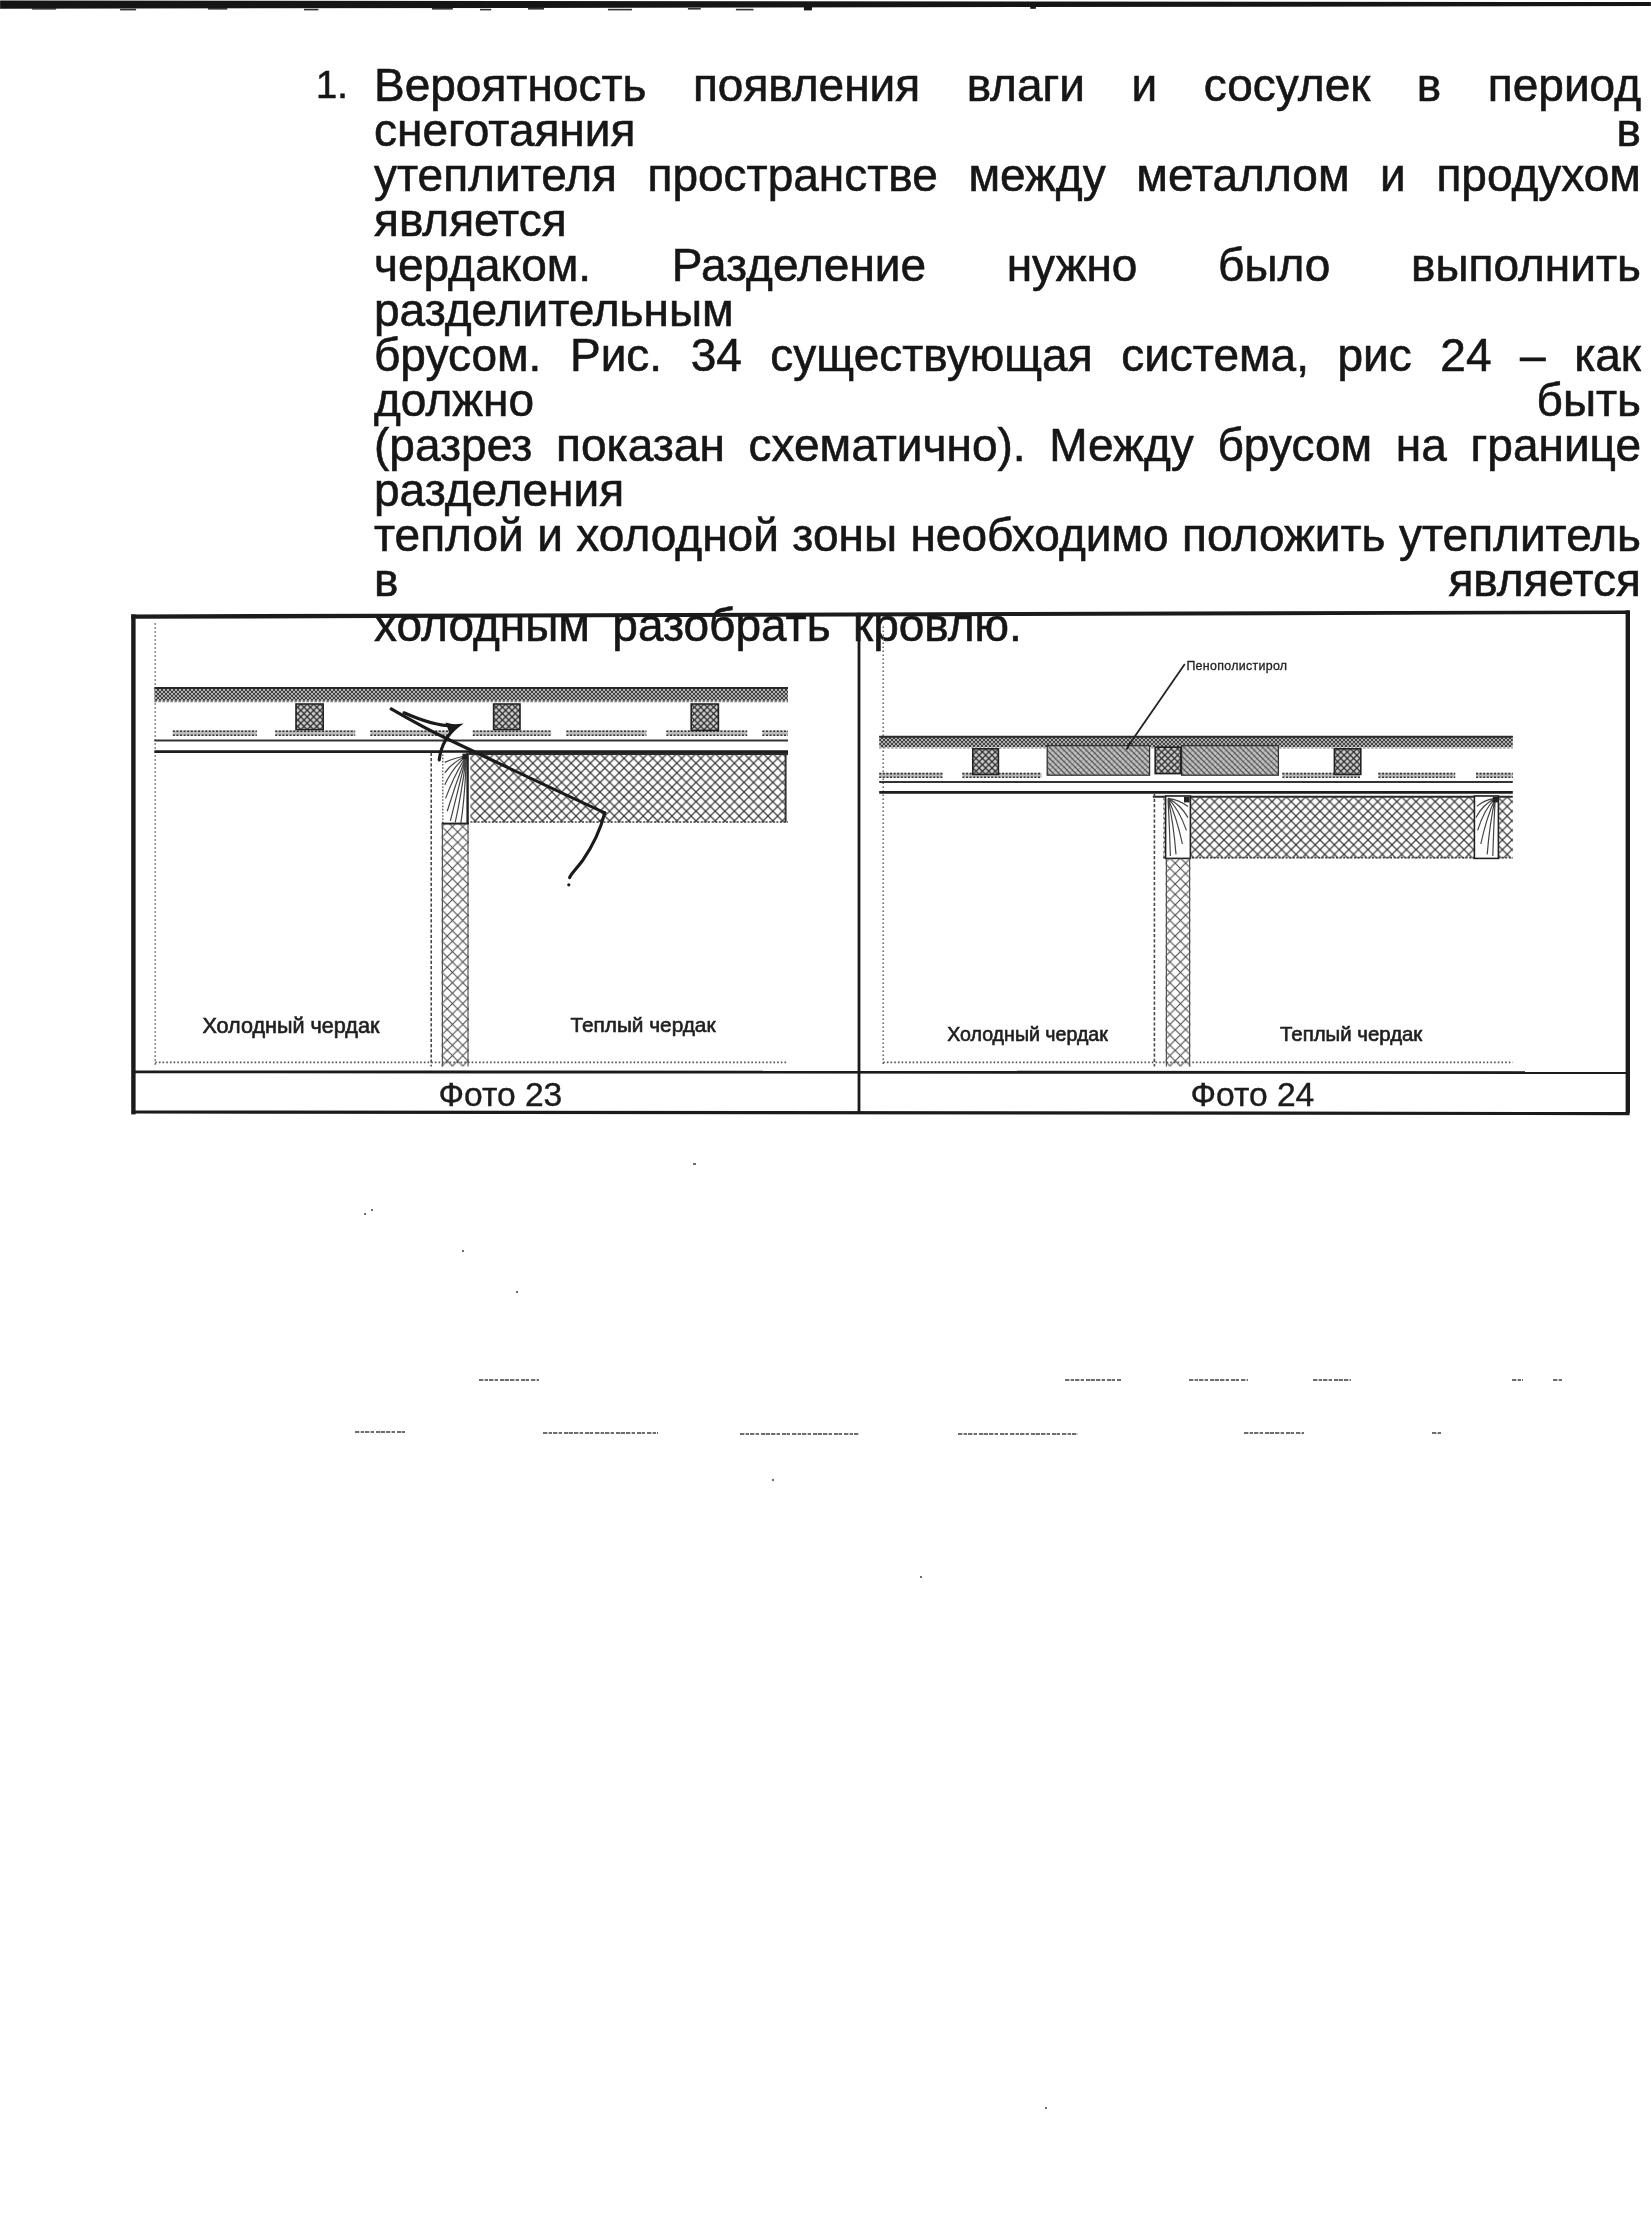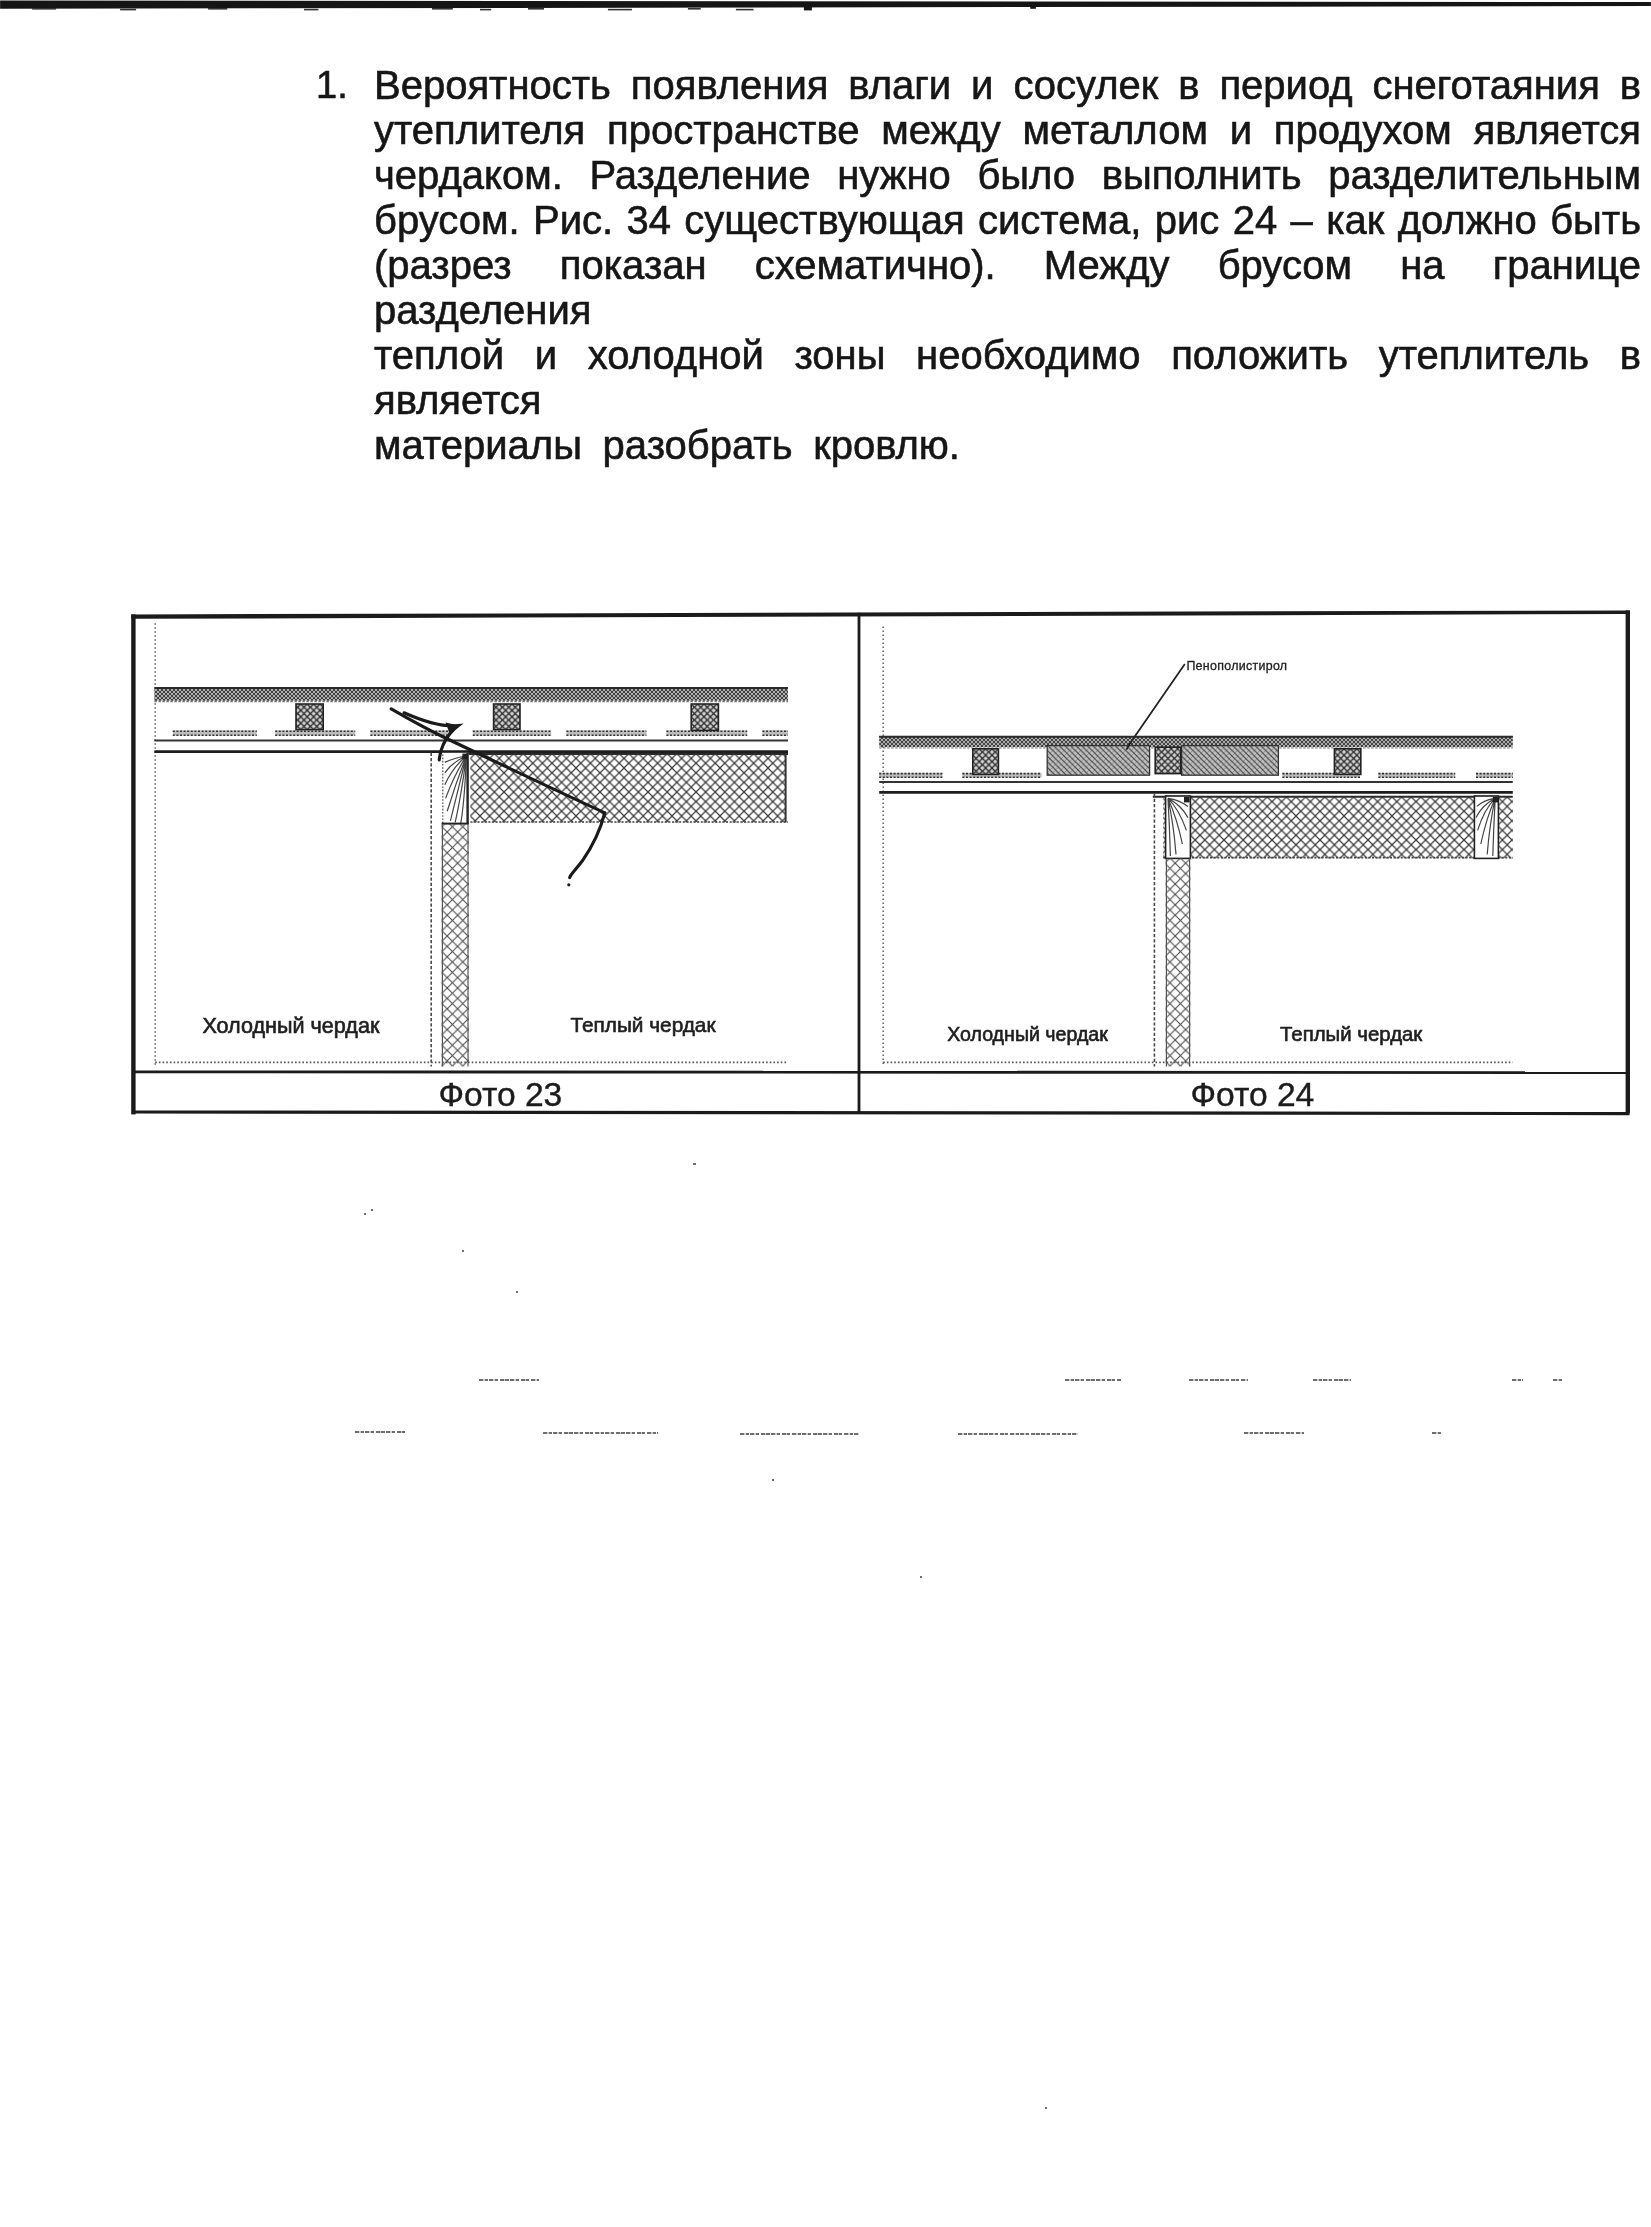--- a/index.html
+++ b/index.html
@@ -1,18 +1,18 @@
 <!DOCTYPE html>
 <html style="font-size:12.8px"><head>
 <meta charset="utf-8">
 <style>
 html,body{margin:0;padding:0;width:1651px;height:2227px;background:#fff;overflow:hidden}
 body{font-family:"Liberation Sans",sans-serif;color:#111}
 .abs{position:absolute}
-.para{position:absolute;left:374px;top:63px;width:1267px;font-size:40px;line-height:45px;color:#161616;-webkit-text-stroke:0.6px #161616}
+.para{position:absolute;left:374px;top:63px;width:1267px;font-size:46px;line-height:45px;color:#161616;-webkit-text-stroke:0.6px #161616}
 .jl{text-align:justify;text-align-last:justify;white-space:normal}
 .ll{text-align:left}
 .num{position:absolute;left:316px;top:63px;font-size:38px;line-height:45px;color:#161616;-webkit-text-stroke:0.6px #161616}
 .art{position:absolute;background:repeating-linear-gradient(90deg,#6e6e6e 0 4px,rgba(110,110,110,0.35) 4px 5.6px,#6e6e6e 5.6px 8.8px,rgba(255,255,255,0) 8.8px 10.4px)}
 </style>
 </head>
 <body>
 
 <svg class="abs" style="left:0;top:0" width="1651" height="12.8" viewBox="0 0 2064 16">
 <polygon points="0,0.5 2064,2.5 2064,7.5 0,11" fill="#151515"></polygon>
@@ -34,21 +34,21 @@
 
 <div class="num">1.</div>
 
 <div class="para">
 <div class="jl">Вероятность появления влаги и сосулек в период снеготаяния в</div>
 <div class="jl">утеплителя пространстве между металлом и продухом является</div>
 <div class="jl">чердаком. Разделение нужно было выполнить разделительным</div>
 <div class="jl">брусом. Рис. 34 существующая система, рис 24 – как должно быть</div>
 <div class="jl">(разрез показан схематично). Между брусом на границе разделения</div>
 <div class="jl">теплой и холодной зоны необходимо положить утеплитель в является</div>
-<div class="ll" style="word-spacing:9.6px">материалы разобрать кровлю.</div>
+<div class="ll" style="word-spacing:9.6px">холодным разобрать кровлю.</div>
 </div>
 
 <svg id="fig" class="abs" style="left:112px;top:600px" width="1536" height="528" viewBox="140 750 1920 660" font-family="Liberation Sans, sans-serif">
 <defs>
 <pattern id="roof" width="5" height="5" patternUnits="userSpaceOnUse">
 <rect width="5" height="5" fill="#dadada"></rect>
 <path d="M0,5 L5,0 M-1.2,1.2 L1.2,-1.2 M3.8,6.2 L6.2,3.8" stroke="#3a3a3a" stroke-width="1.3" fill="none"></path>
 <path d="M0,0 L5,5 M3.8,-1.2 L6.2,1.2 M-1.2,3.8 L1.2,6.2" stroke="#3a3a3a" stroke-width="1.3" fill="none"></path>
 </pattern>
 <pattern id="xh8" width="8" height="8" patternUnits="userSpaceOnUse">

